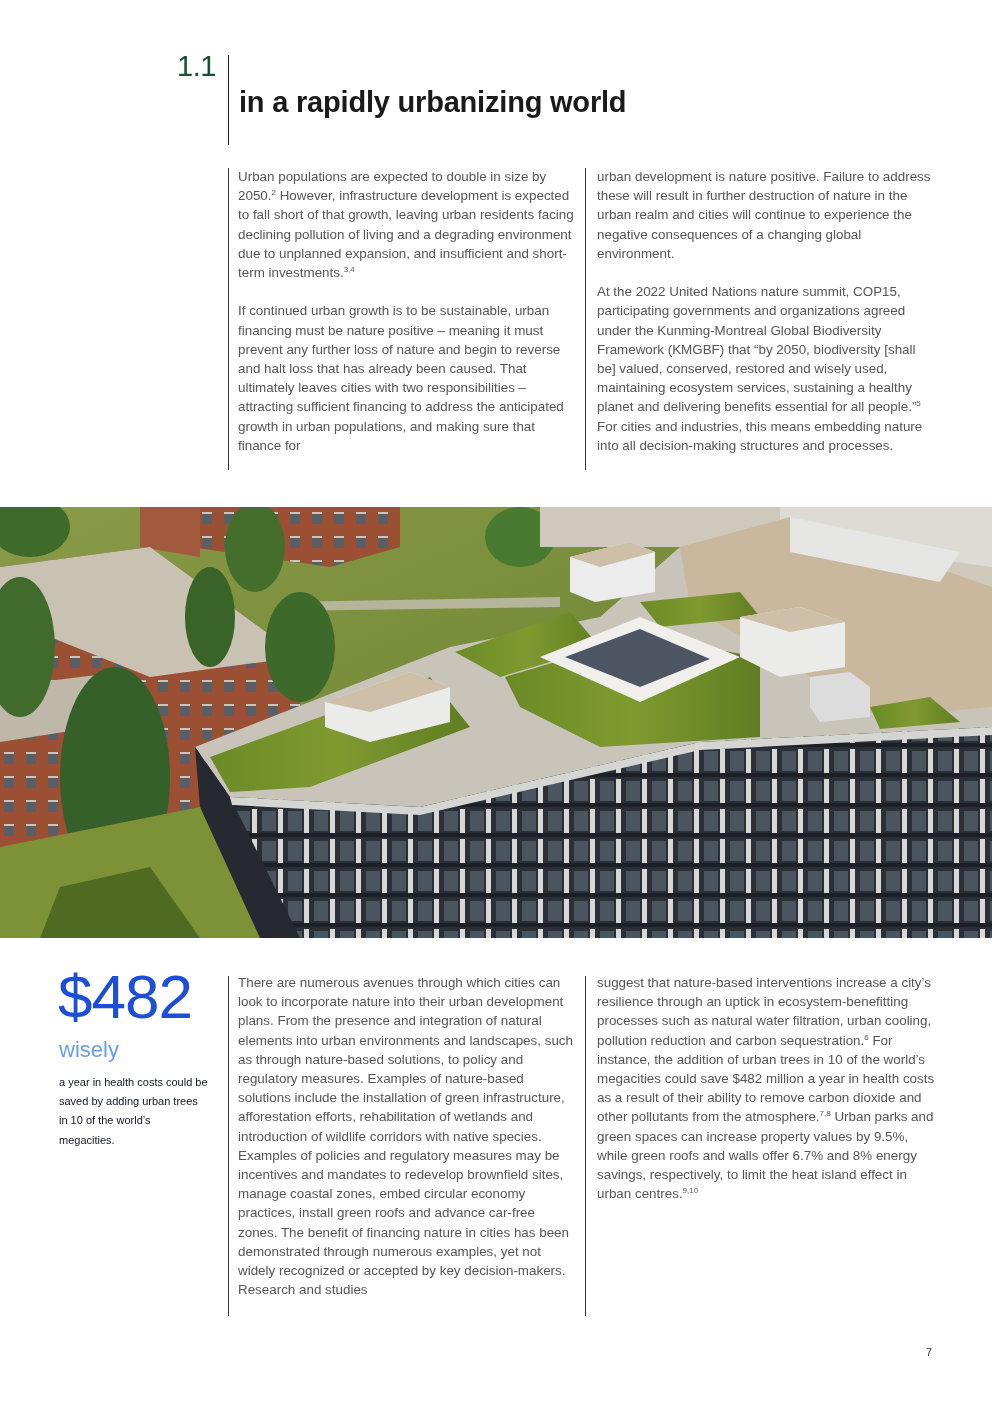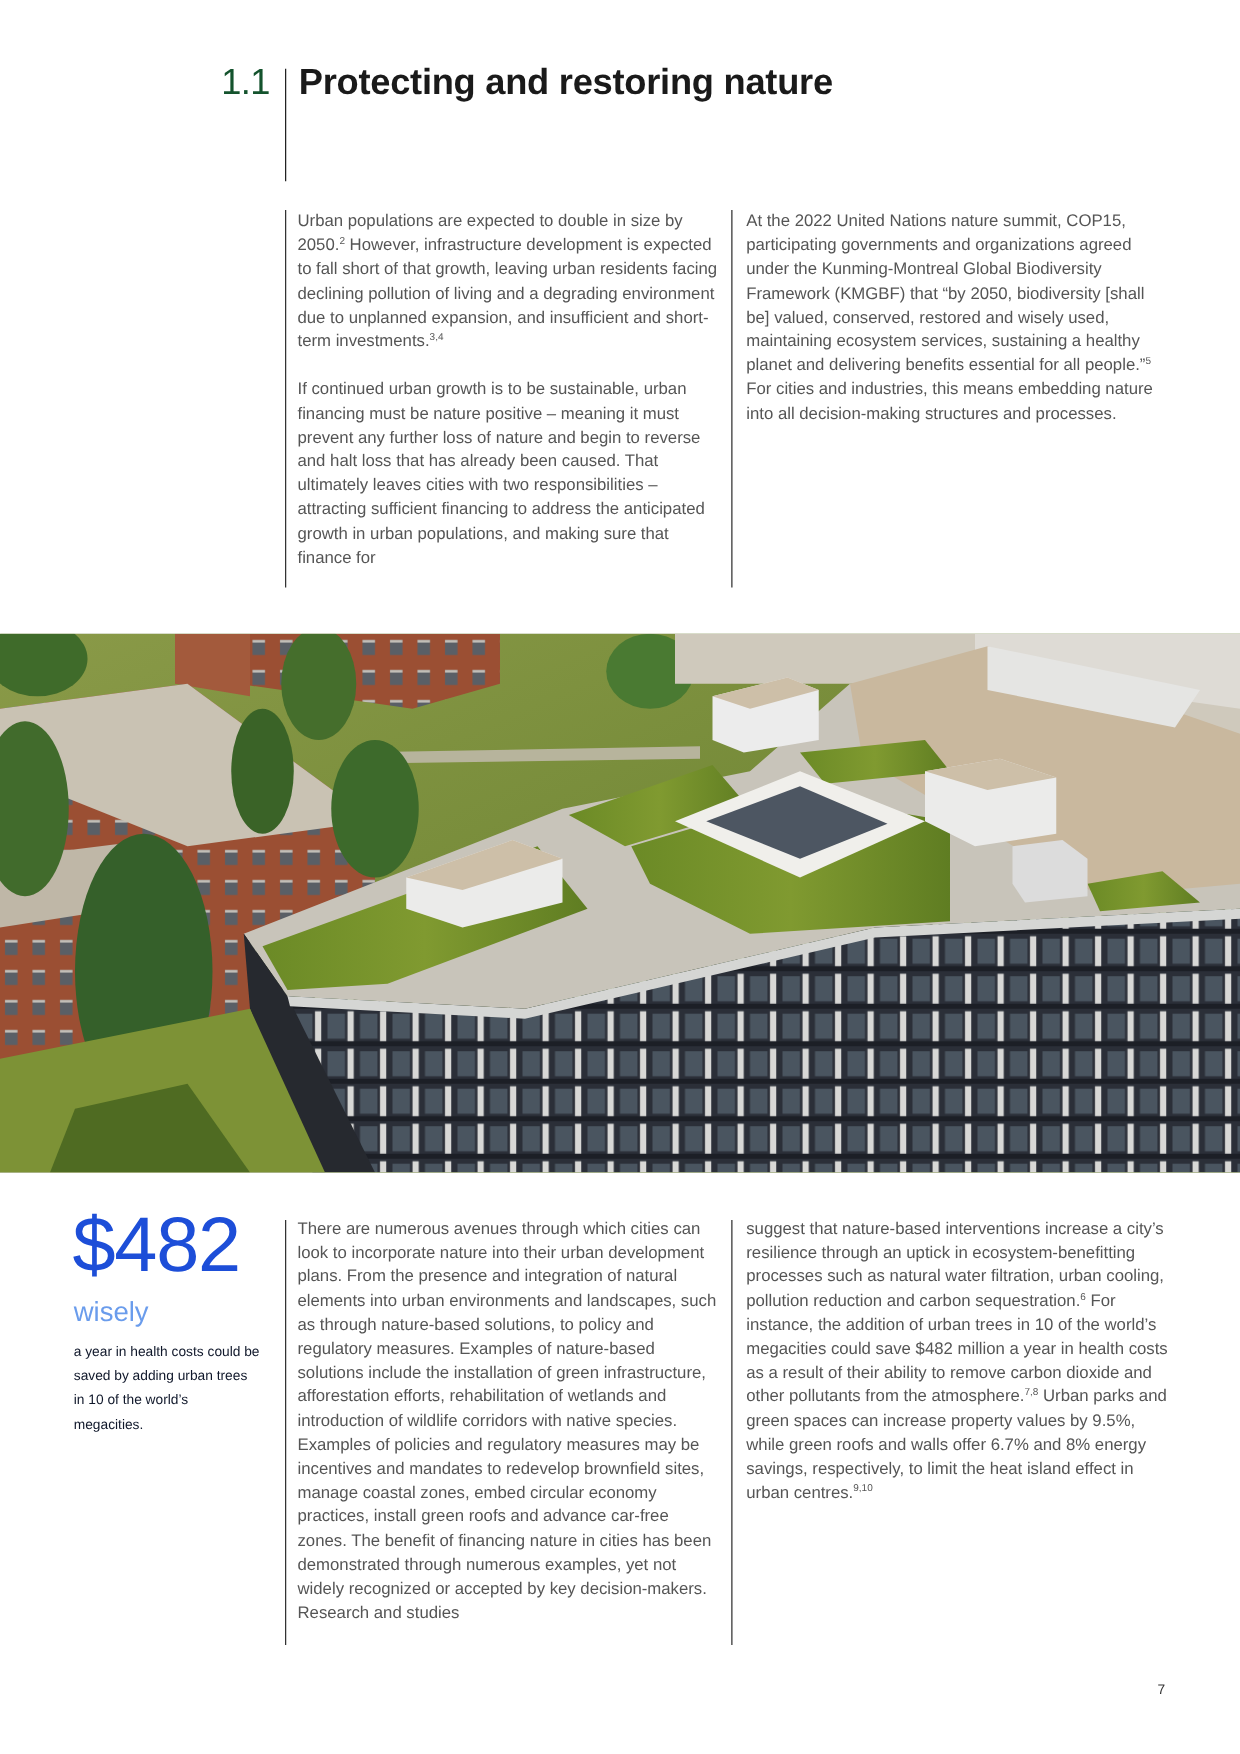--- a/index.html
+++ b/index.html
@@ -45,31 +45,33 @@
     }
     .footer b { font-weight: 700; }
     .page-num { position: absolute; left: 926px; top: 1346px; font-size: 11px; color: #333; }
   </style>
 </head>
 <body>
 
 <div class="section-num">1.1</div>
 <div class="title-rule"></div>
 <h1 class="title">
-  <span>Protecting and restoring nature</span><br>
+  <br>
+  <span>in a rapidly urbanizing world</span>
 </h1>
 
 <div class="col-rule" style="left:228px; top:168px; height:302px;"></div>
 <div class="col" style="left:238px; top:167px; width:336px;">
   <p><span>Urban populations are expected to double in size by 2050.</span><sup>2</sup><span> However, infrastructure development is expected to fall short of that growth, leaving urban residents facing declining pollution of living and a degrading environment due to unplanned expansion, and insufficient and short-term investments.</span><sup>3,4</sup></p>
   <p>If continued urban growth is to be sustainable, urban financing must be nature positive – meaning it must prevent any further loss of nature and begin to reverse and halt loss that has already been caused. That ultimately leaves cities with two responsibilities – attracting sufficient financing to address the anticipated growth in urban populations, and making sure that finance for</p>
 </div>
 
 <div class="col-rule" style="left:585px; top:168px; height:302px;"></div>
 <div class="col" style="left:597px; top:167px; width:340px;">
+  <p>urban development is nature positive. Failure to address these will result in further destruction of nature in the urban realm and cities will continue to experience the negative consequences of a changing global environment.</p>
   <p><span>At the 2022 United Nations nature summit, COP15, participating governments and organizations agreed under the Kunming-Montreal Global Biodiversity Framework (KMGBF) that “by 2050, biodiversity [shall be] valued, conserved, restored and wisely used, maintaining ecosystem services, sustaining a healthy planet and delivering benefits essential for all people.”</span><sup>5</sup><span> For cities and industries, this means embedding nature into all decision-making structures and processes.</span></p>
 </div>
 
 <div class="photo" title="Aerial view of a modern office building with green roofs surrounded by brick buildings and trees">
   <svg width="992" height="431" viewBox="0 0 992 431" xmlns="http://www.w3.org/2000/svg">
     <defs>
       <linearGradient id="grass" x1="0" y1="0" x2="1" y2="1">
         <stop offset="0" stop-color="#8a9a48"></stop>
         <stop offset="1" stop-color="#5f7a28"></stop>
       </linearGradient>

